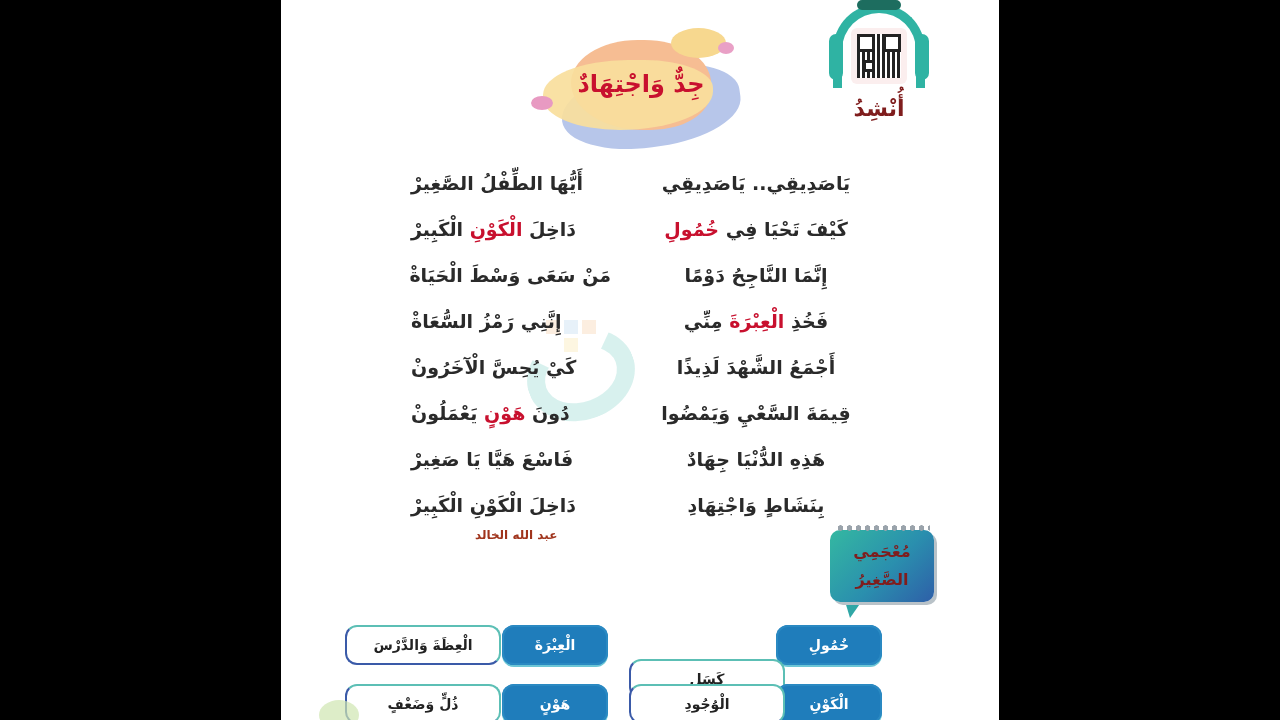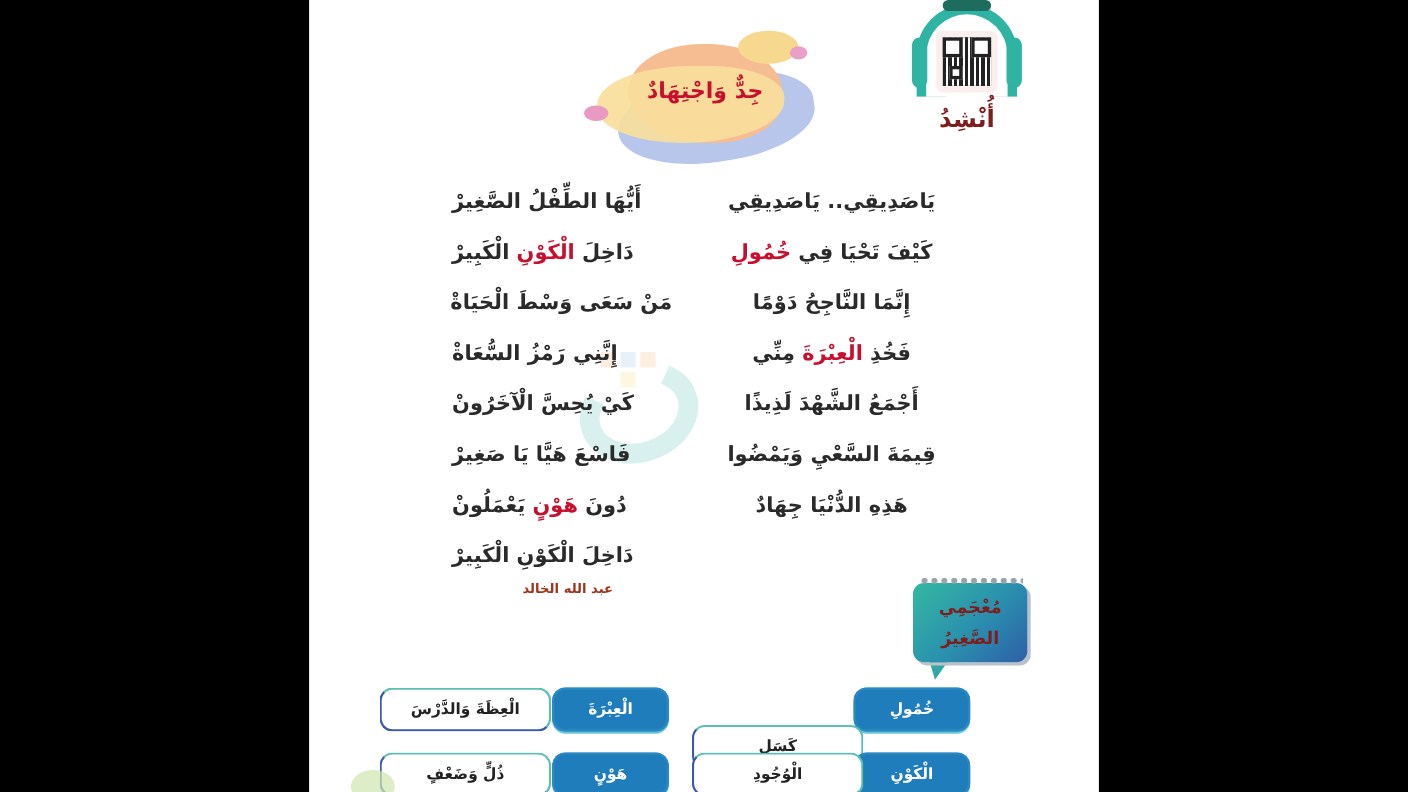--- a/index.html
+++ b/index.html
@@ -13,21 +13,21 @@
     .title-wrap { position: absolute; left: 250px; top: 22px; width: 220px; height: 125px; }
     .blob { position: absolute; border-radius: 50%; }
     .blob.blue { left: 30px; top: 45px; width: 180px; height: 80px; background: #b7c6ea; transform: rotate(-8deg); border-radius: 55% 45% 50% 50%; }
     .blob.orange { left: 40px; top: 18px; width: 140px; height: 90px; background: #f6bd93; border-radius: 50% 50% 45% 55%; }
     .blob.yellow { left: 12px; top: 38px; width: 170px; height: 70px; background: #f8de9c; opacity: .92; border-radius: 50% 40% 55% 45%; }
     .blob.yellow2 { left: 140px; top: 6px; width: 55px; height: 30px; background: #f7d88f; }
     .blob.pink1 { left: 0px; top: 74px; width: 22px; height: 14px; background: #e89ac2; }
     .blob.pink2 { left: 187px; top: 20px; width: 16px; height: 12px; background: #e9a0c6; }
     .title-text {
       position: absolute; left: 0; top: 48px; width: 220px; text-align: center;
-      font-family: "DejaVu Sans", sans-serif; font-weight: bold; font-size: 20px;
+      font-family: "DejaVu Sans", sans-serif; font-weight: bold; font-size: 24px;
       color: #c8102e; direction: rtl;
     }
     
     .audio { position: absolute; left: 548px; top: 0; width: 100px; height: 130px; }
     .hp-band {
       position: absolute; left: 4px; top: 4px; width: 92px; height: 84px;
       border: 9px solid #2fb3a3; border-bottom: none; border-radius: 46px 46px 0 0;
     }
     .hp-band-top { position: absolute; left: 28px; top: 0; width: 44px; height: 10px; background: #1d6d5f; border-radius: 6px; }
     .hp-cup { position: absolute; top: 34px; width: 14px; height: 46px; background: #2fb3a3; border-radius: 7px; }
@@ -145,29 +145,30 @@
   </div>
 
   <div class="poem right" id="poem-right">
       <div class="line"><span>يَاصَدِيقِي.. يَاصَدِيقِي</span></div>
       <div class="line"><span>كَيْفَ تَحْيَا فِي </span><span class="hl">خُمُولِ</span></div>
       <div class="line"><span>إِنَّمَا النَّاجِحُ دَوْمًا</span></div>
       <div class="line"><span>فَخُذِ </span><span class="hl">الْعِبْرَةَ</span><span> مِنِّي</span></div>
       <div class="line"><span>أَجْمَعُ الشَّهْدَ لَذِيذًا</span></div>
       <div class="line"><span>قِيمَةَ السَّعْيِ وَيَمْضُوا</span></div>
       <div class="line"><span>هَذِهِ الدُّنْيَا جِهَادٌ</span></div>
+      <div class="line"><span>بِنَشَاطٍ وَاجْتِهَادِ</span></div>
     </div>
   <div class="poem left" id="poem-left">
       <div class="line"><span>أَيُّهَا الطِّفْلُ الصَّغِيرْ</span></div>
       <div class="line"><span>دَاخِلَ </span><span class="hl">الْكَوْنِ</span><span> الْكَبِيرْ</span></div>
       <div class="line"><span>مَنْ سَعَى وَسْطَ الْحَيَاةْ</span></div>
       <div class="line"><span>إِنَّنِي رَمْزُ السُّعَاةْ</span></div>
       <div class="line"><span>كَيْ يُحِسَّ الْآخَرُونْ</span></div>
+      <div class="line"><span>دُونَ </span><span class="hl">هَوْنٍ</span><span> يَعْمَلُونْ</span></div>
       <div class="line"><span>فَاسْعَ هَيَّا يَا صَغِيرْ</span></div>
-      <div class="line"><span>دُونَ </span><span class="hl">هَوْنٍ</span><span> يَعْمَلُونْ</span></div>
       <div class="line"><span>دَاخِلَ الْكَوْنِ الْكَبِيرْ</span></div>
     </div>
 
   <div class="author">عبد الله الخالد</div>
 
   <div class="dict">
     <div class="dict-tail"></div>
     <div class="dict-card"></div>
     <div class="dict-rings"></div>
     <div class="dict-text">

